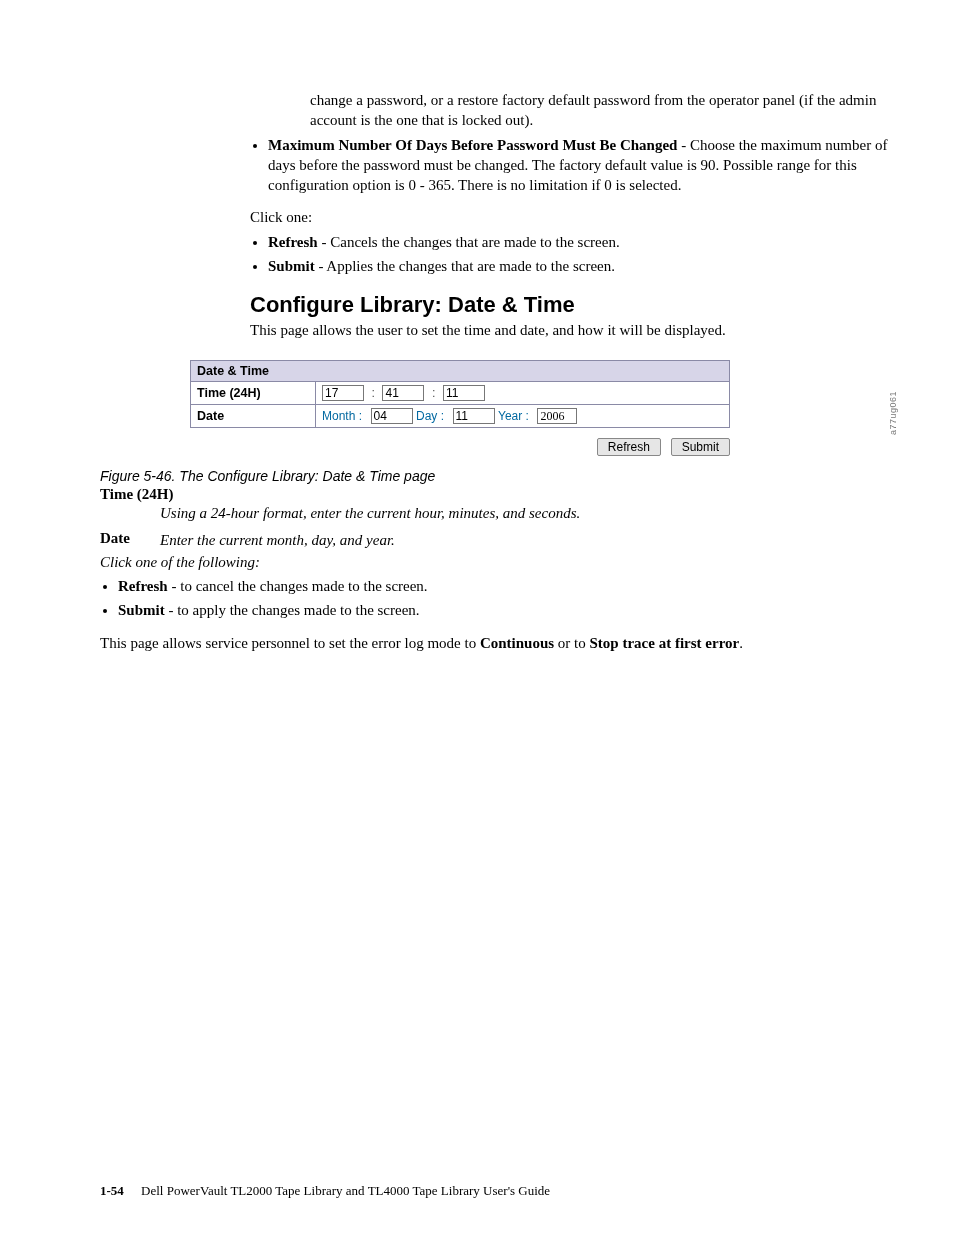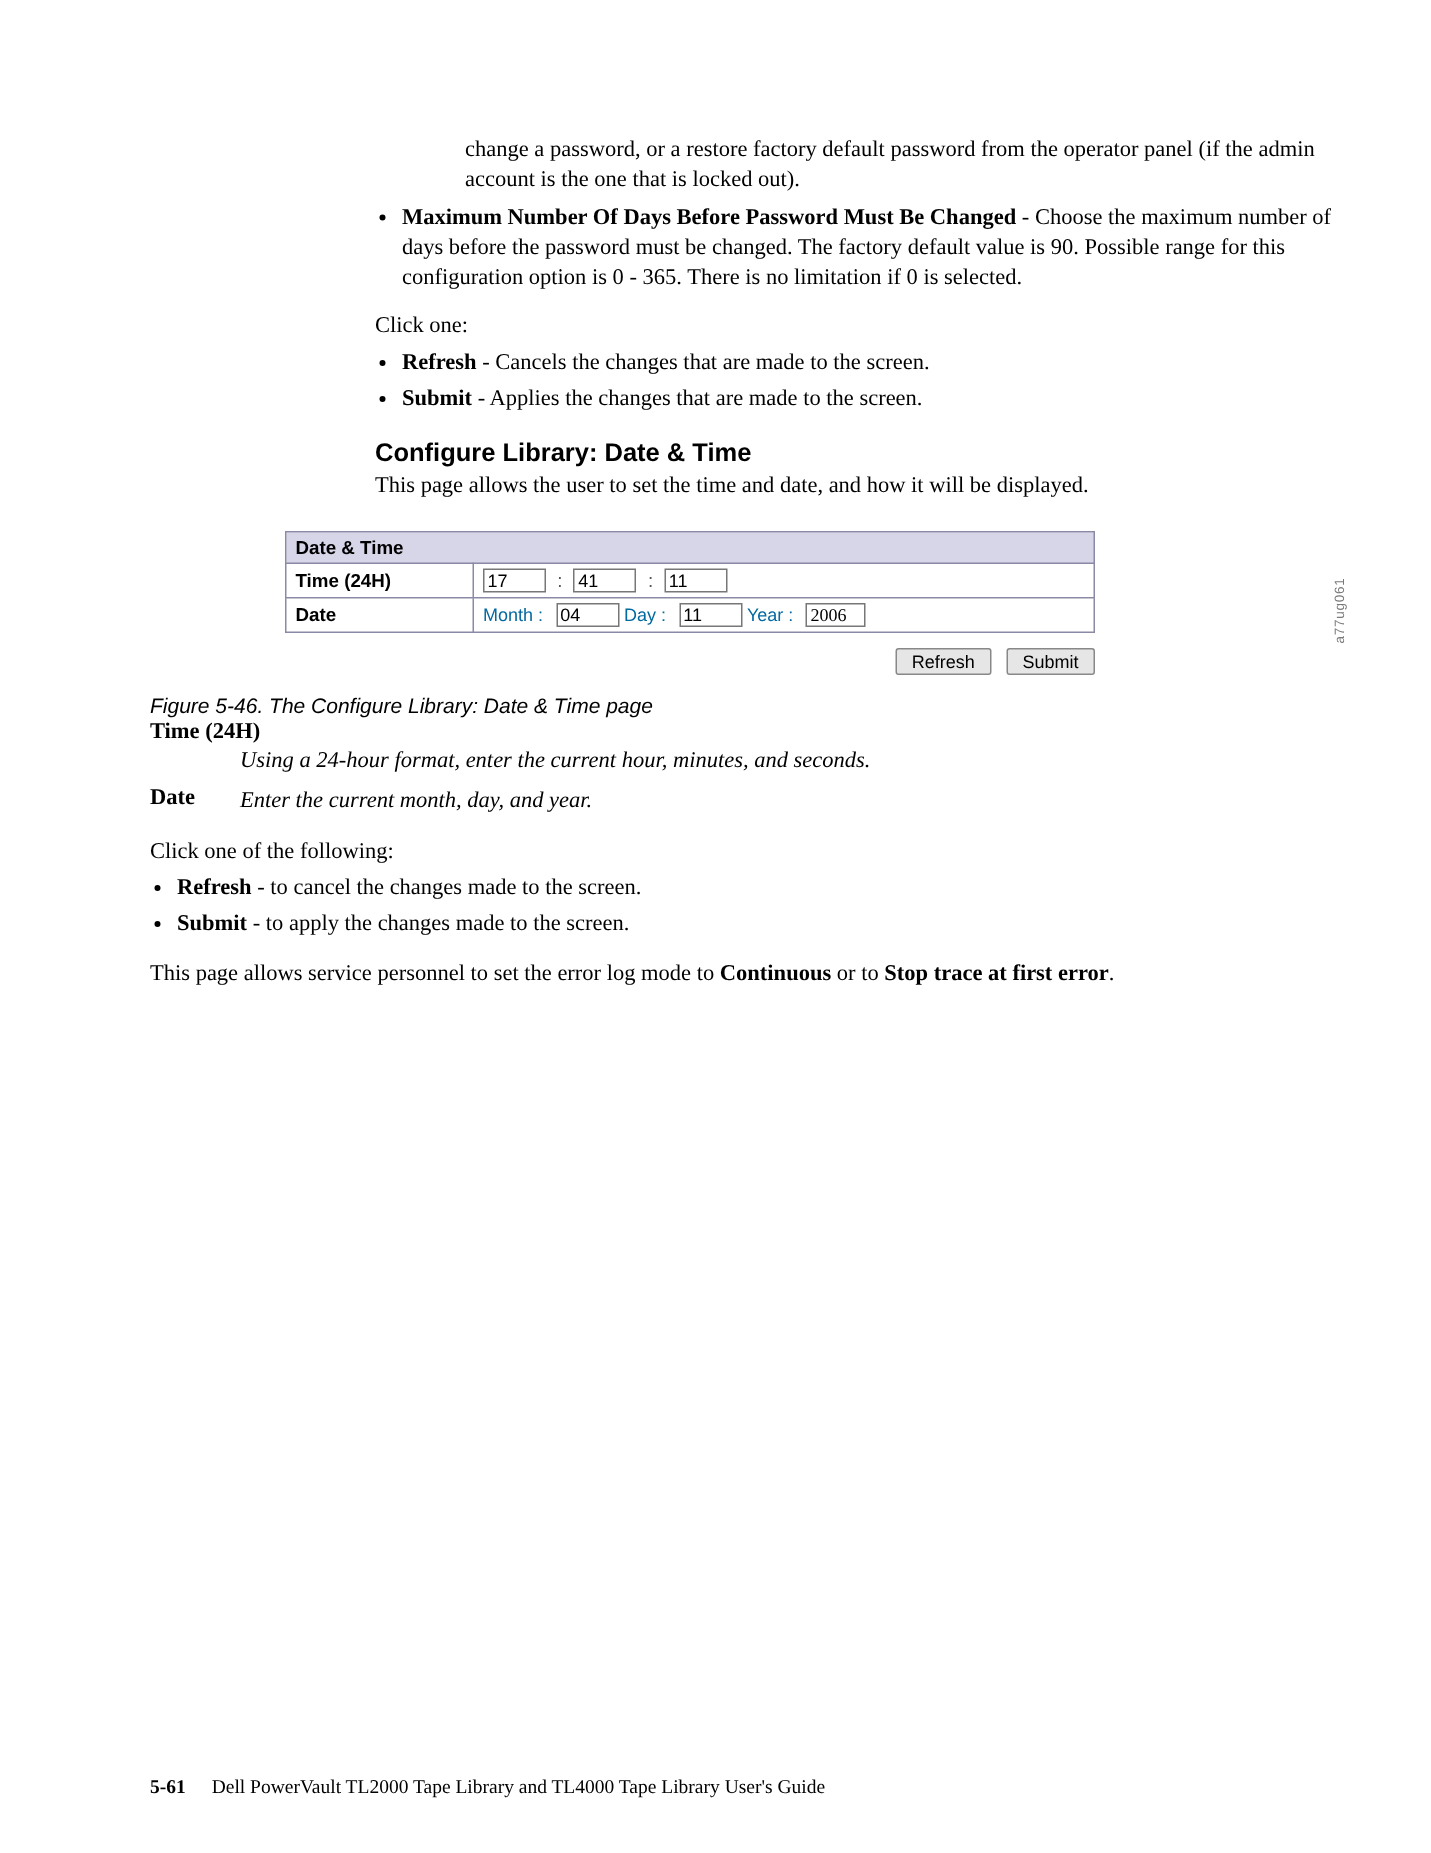--- a/index.html
+++ b/index.html
@@ -38,21 +38,21 @@
     padding-left: 1.2em;
   }
   ul.bullets li {
     margin: 4px 0;
     line-height: 1.35;
   }
   .term { font-weight: bold; }
   h2.section {
     font-family: Arial, Helvetica, sans-serif;
     font-weight: bold;
-    font-size: 17px;
+    font-size: 22px;
     margin: 16px 0 2px 0;
   }
   
   .figure-wrap {
     margin: 20px 0 10px 0;
   }
   .dt-table {
     border-collapse: collapse;
     width: 540px;
     font-family: Arial, Helvetica, sans-serif;
@@ -216,33 +216,33 @@
     </div>
     <div class="def-row" style="margin-top:-2px;">
       <div style="width:60px;flex:none;"></div>
       <div class="def-desc">Using a 24-hour format, enter the current hour, minutes, and seconds.</div>
     </div>
     <div class="def-row" style="margin-top:6px;">
       <div class="def-term short">Date</div>
       <div class="def-desc" style="margin-left:10px;">Enter the current month, day, and year.</div>
     </div>
 
-    <p class="body" style="margin-top:14px;">Click one of the following:</p>
+    <p class="body" style="margin-top:2px;font-style:italic;">Click one of the following:</p>
     <ul class="bullets">
       <li>
         <span class="term">Refresh</span><span> - to cancel the changes made to the screen.</span>
       </li>
       <li>
         <span class="term">Submit</span><span> - to apply the changes made to the screen.</span>
       </li>
     </ul>
 
     <p class="body">
       <span>This page allows service personnel to set the error log mode to </span><span class="term">Continuous</span><span> or to </span><span class="term">Stop trace at first error</span><span>.</span>
     </p>
   </div>
 
   <div class="footer">
-    <span class="pagenum">5-61</span>
+    <span class="pagenum">1-54</span>
     <span>Dell PowerVault TL2000 Tape Library and TL4000 Tape Library User's Guide</span>
   </div>
 
 </div>
 
 </body></html>

